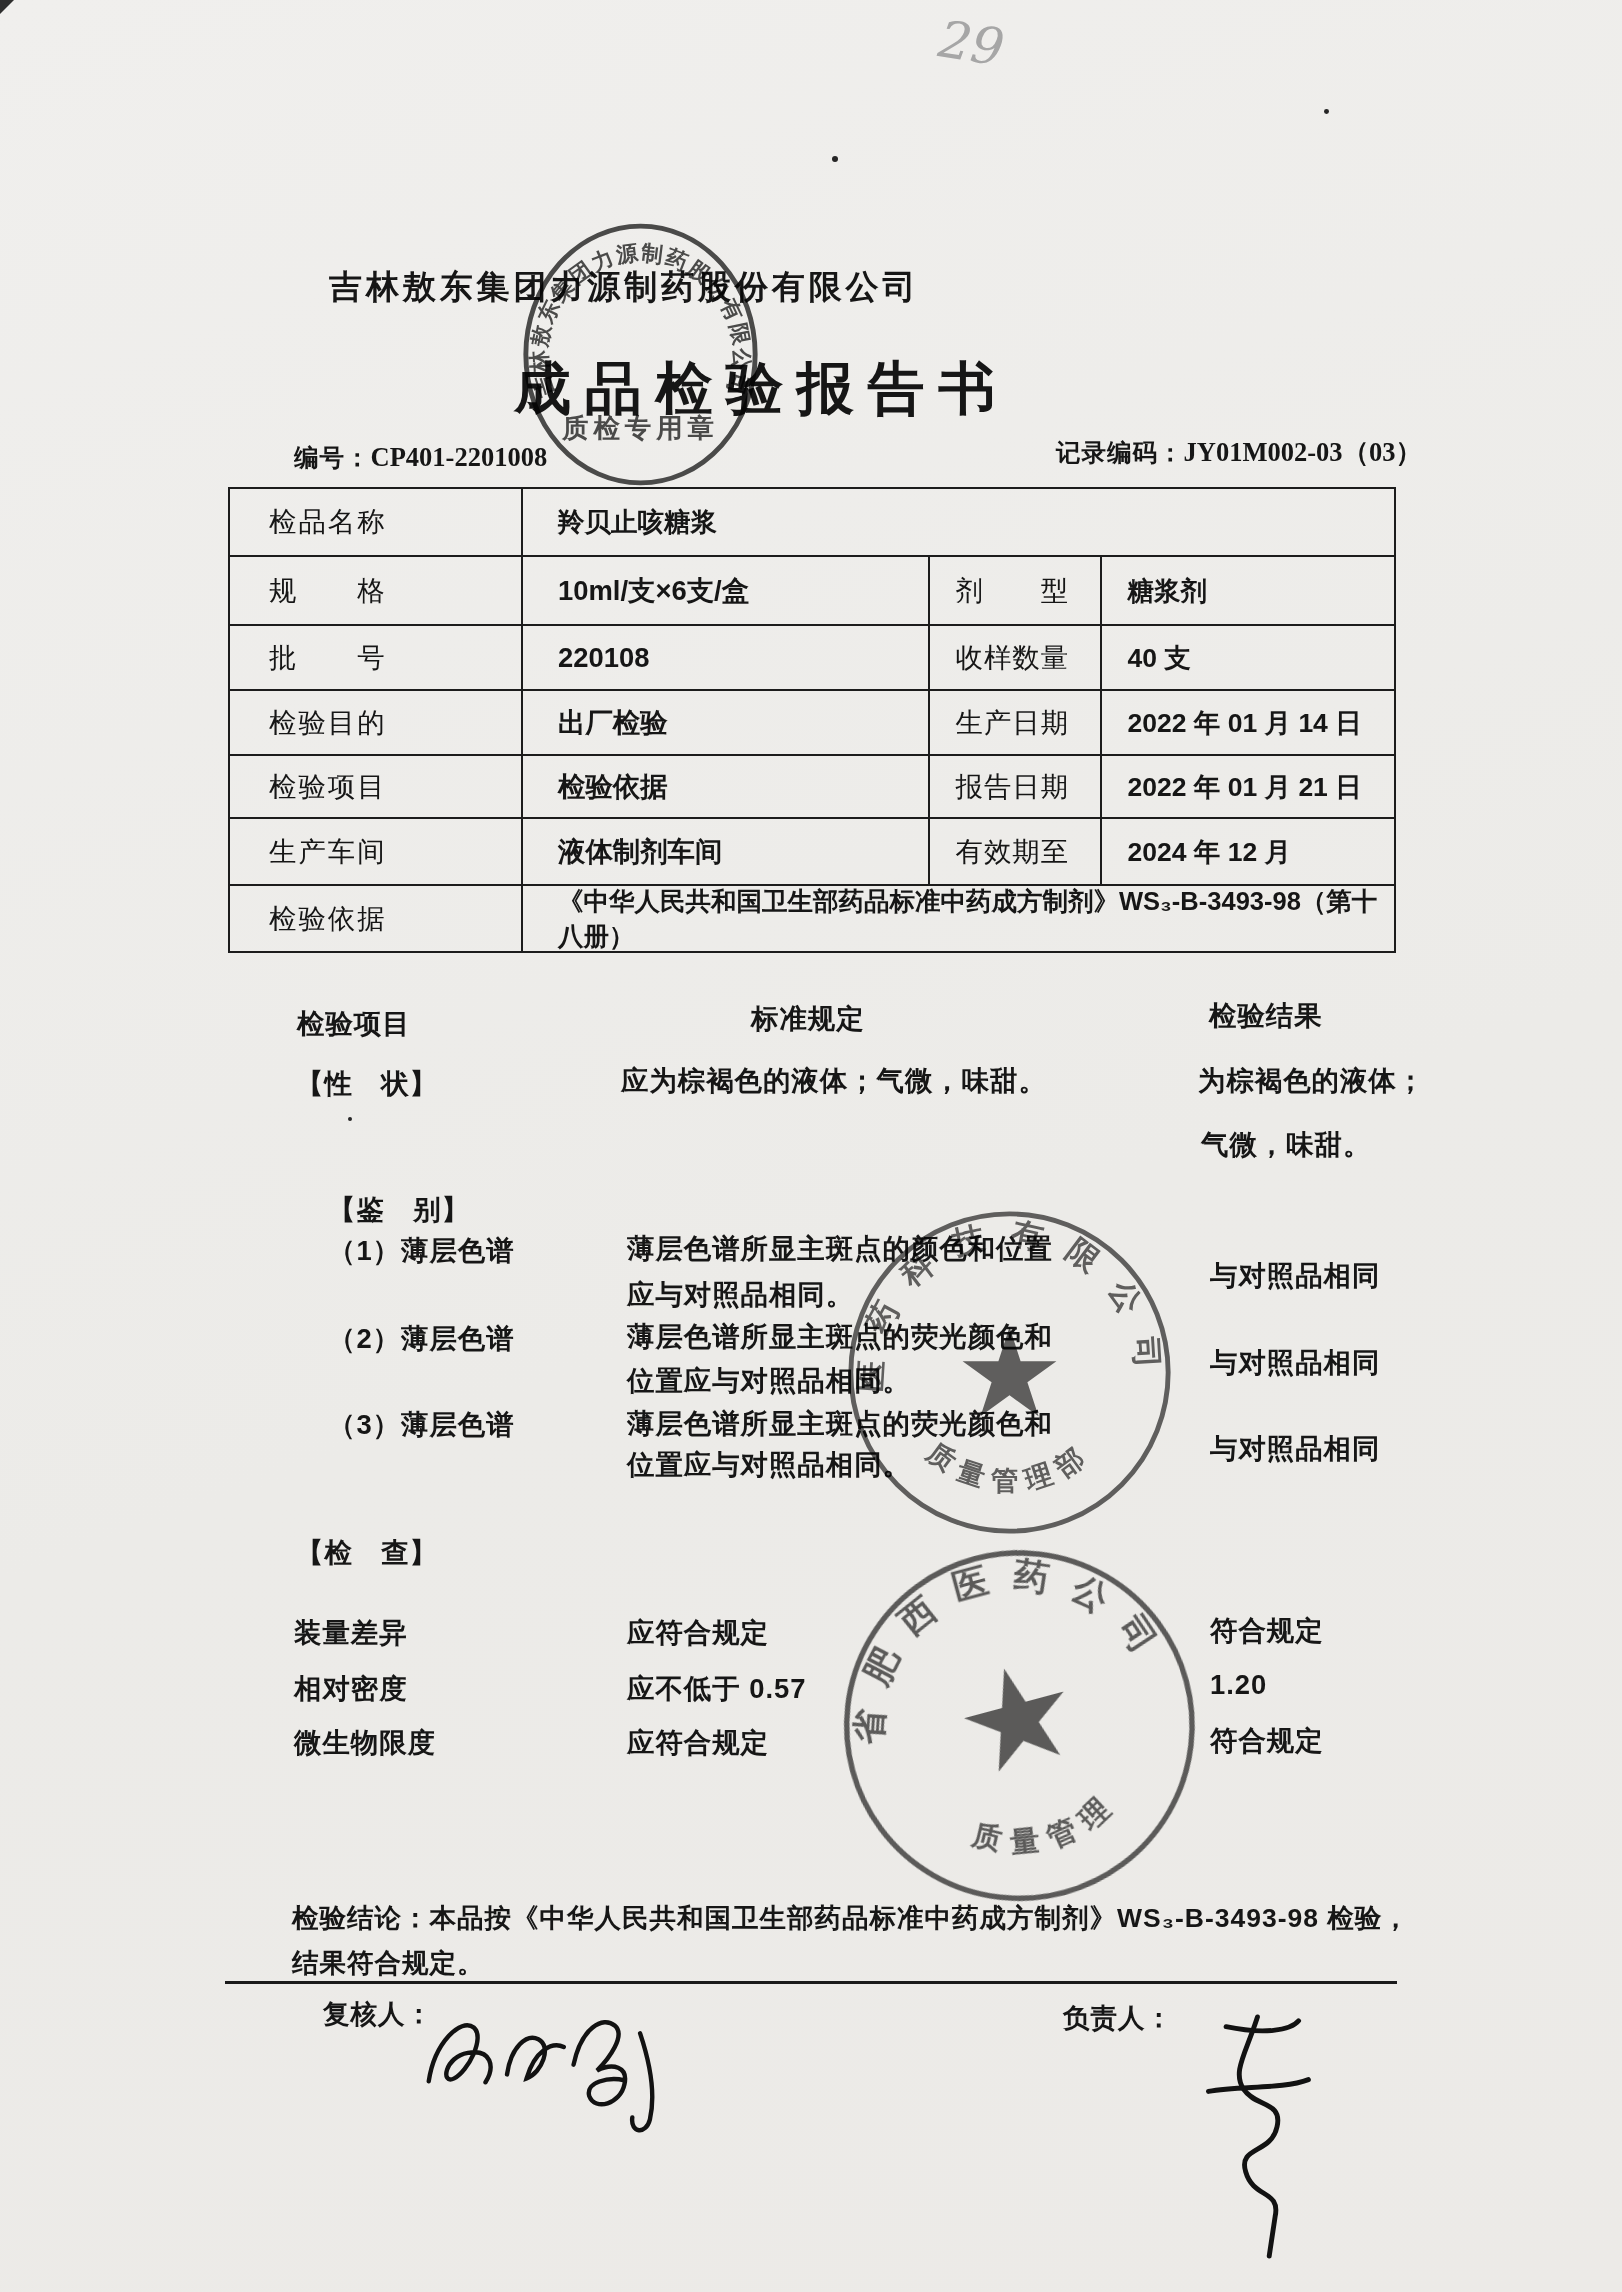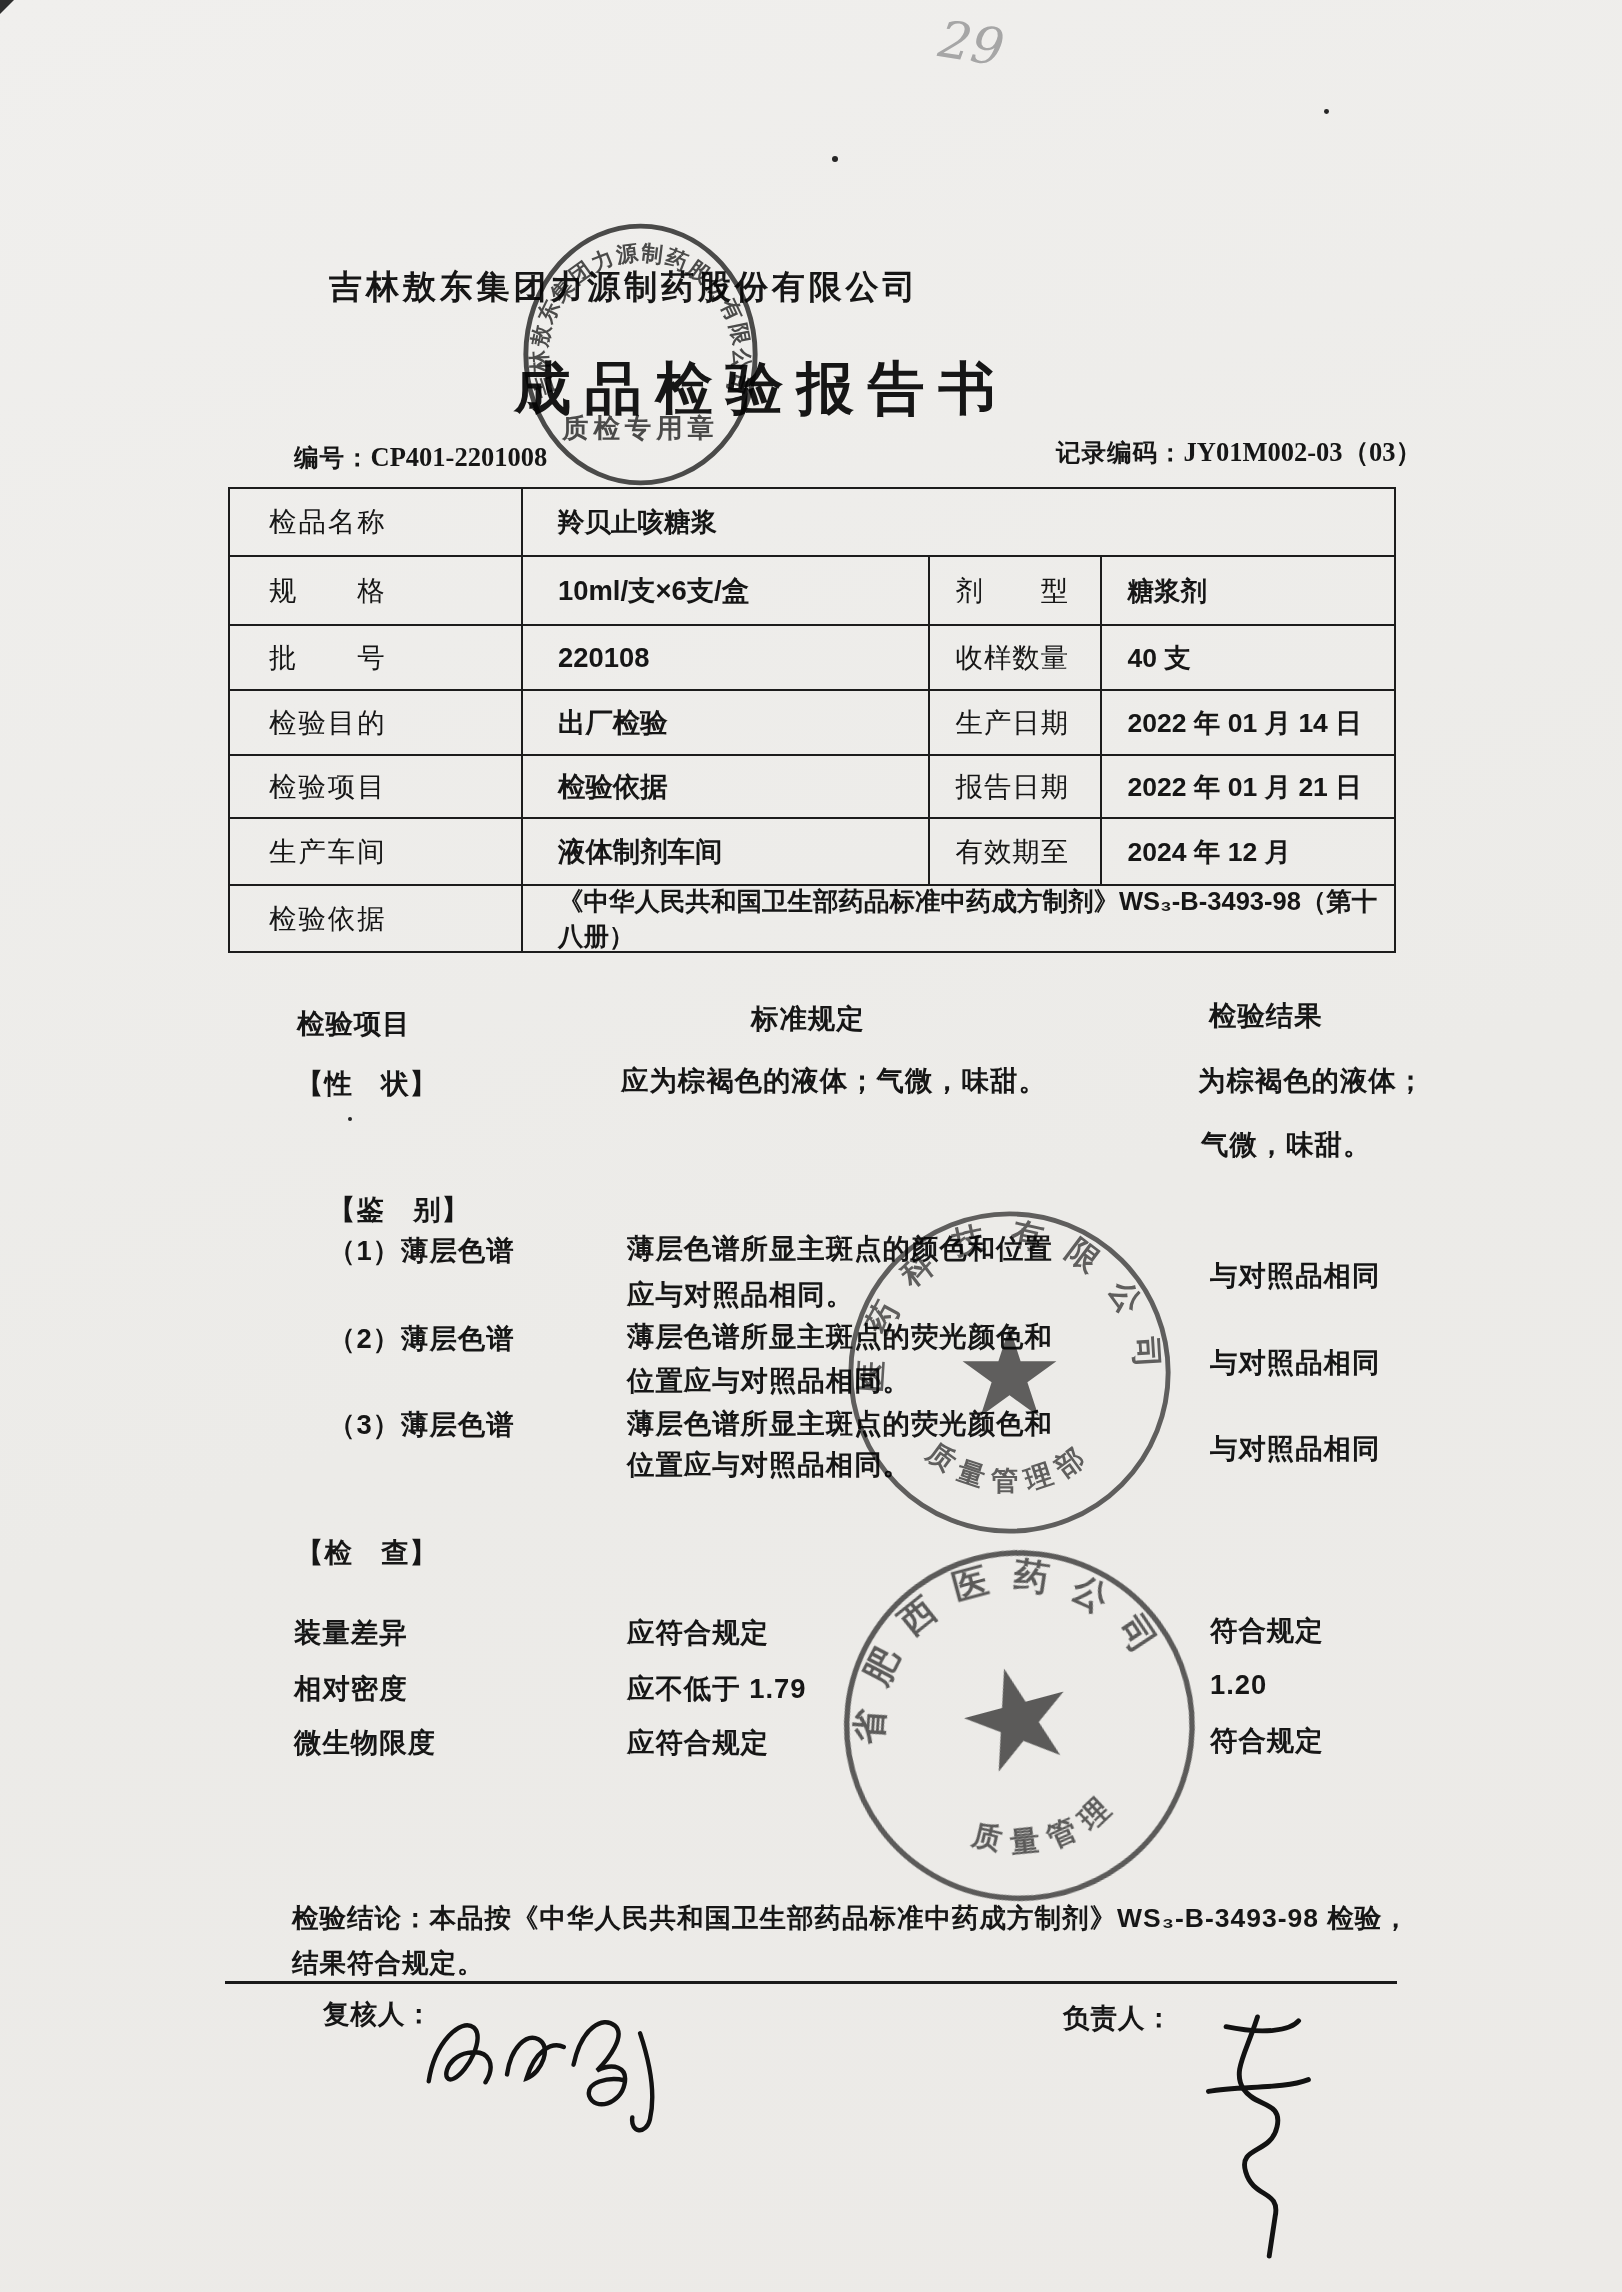--- a/index.html
+++ b/index.html
@@ -112,21 +112,21 @@
   <div class="abs cn" style="left:627px;top:1447px;font-size:27.4px;">位置应与对照品相同。</div>
   <div class="abs cn" style="left:1210px;top:1431px;font-size:27.4px;">与对照品相同</div>
 
   <div class="abs cn" style="left:296px;top:1535px;font-size:27.4px;">【检　查】</div>
 
   <div class="abs cn" style="left:294px;top:1615px;font-size:27.4px;">装量差异</div>
   <div class="abs cn" style="left:627px;top:1615px;font-size:27.4px;">应符合规定</div>
   <div class="abs cn" style="left:1210px;top:1613px;font-size:27.4px;">符合规定</div>
 
   <div class="abs cn" style="left:294px;top:1671px;font-size:27.4px;">相对密度</div>
-  <div class="abs cn" style="left:627px;top:1671px;font-size:27.4px;">应不低于 1.79</div>
+  <div class="abs cn" style="left:627px;top:1671px;font-size:27.4px;">应不低于 0.57</div>
   <div class="abs cn" style="left:1210px;top:1669px;font-size:27.4px;">1.20</div>
 
   <div class="abs cn" style="left:294px;top:1725px;font-size:27.4px;">微生物限度</div>
   <div class="abs cn" style="left:627px;top:1725px;font-size:27.4px;">应符合规定</div>
   <div class="abs cn" style="left:1210px;top:1723px;font-size:27.4px;">符合规定</div>
 
   <div class="abs cn" style="left:292px;top:1900px;font-size:26.5px;">检验结论：本品按《中华人民共和国卫生部药品标准中药成方制剂》WS₃-B-3493-98 检验，</div>
   <div class="abs cn" style="left:292px;top:1945px;font-size:26.5px;">结果符合规定。</div>
   <div class="rule" style="left:225px;top:1981px;width:1172px;height:2.9px;"></div>
 

